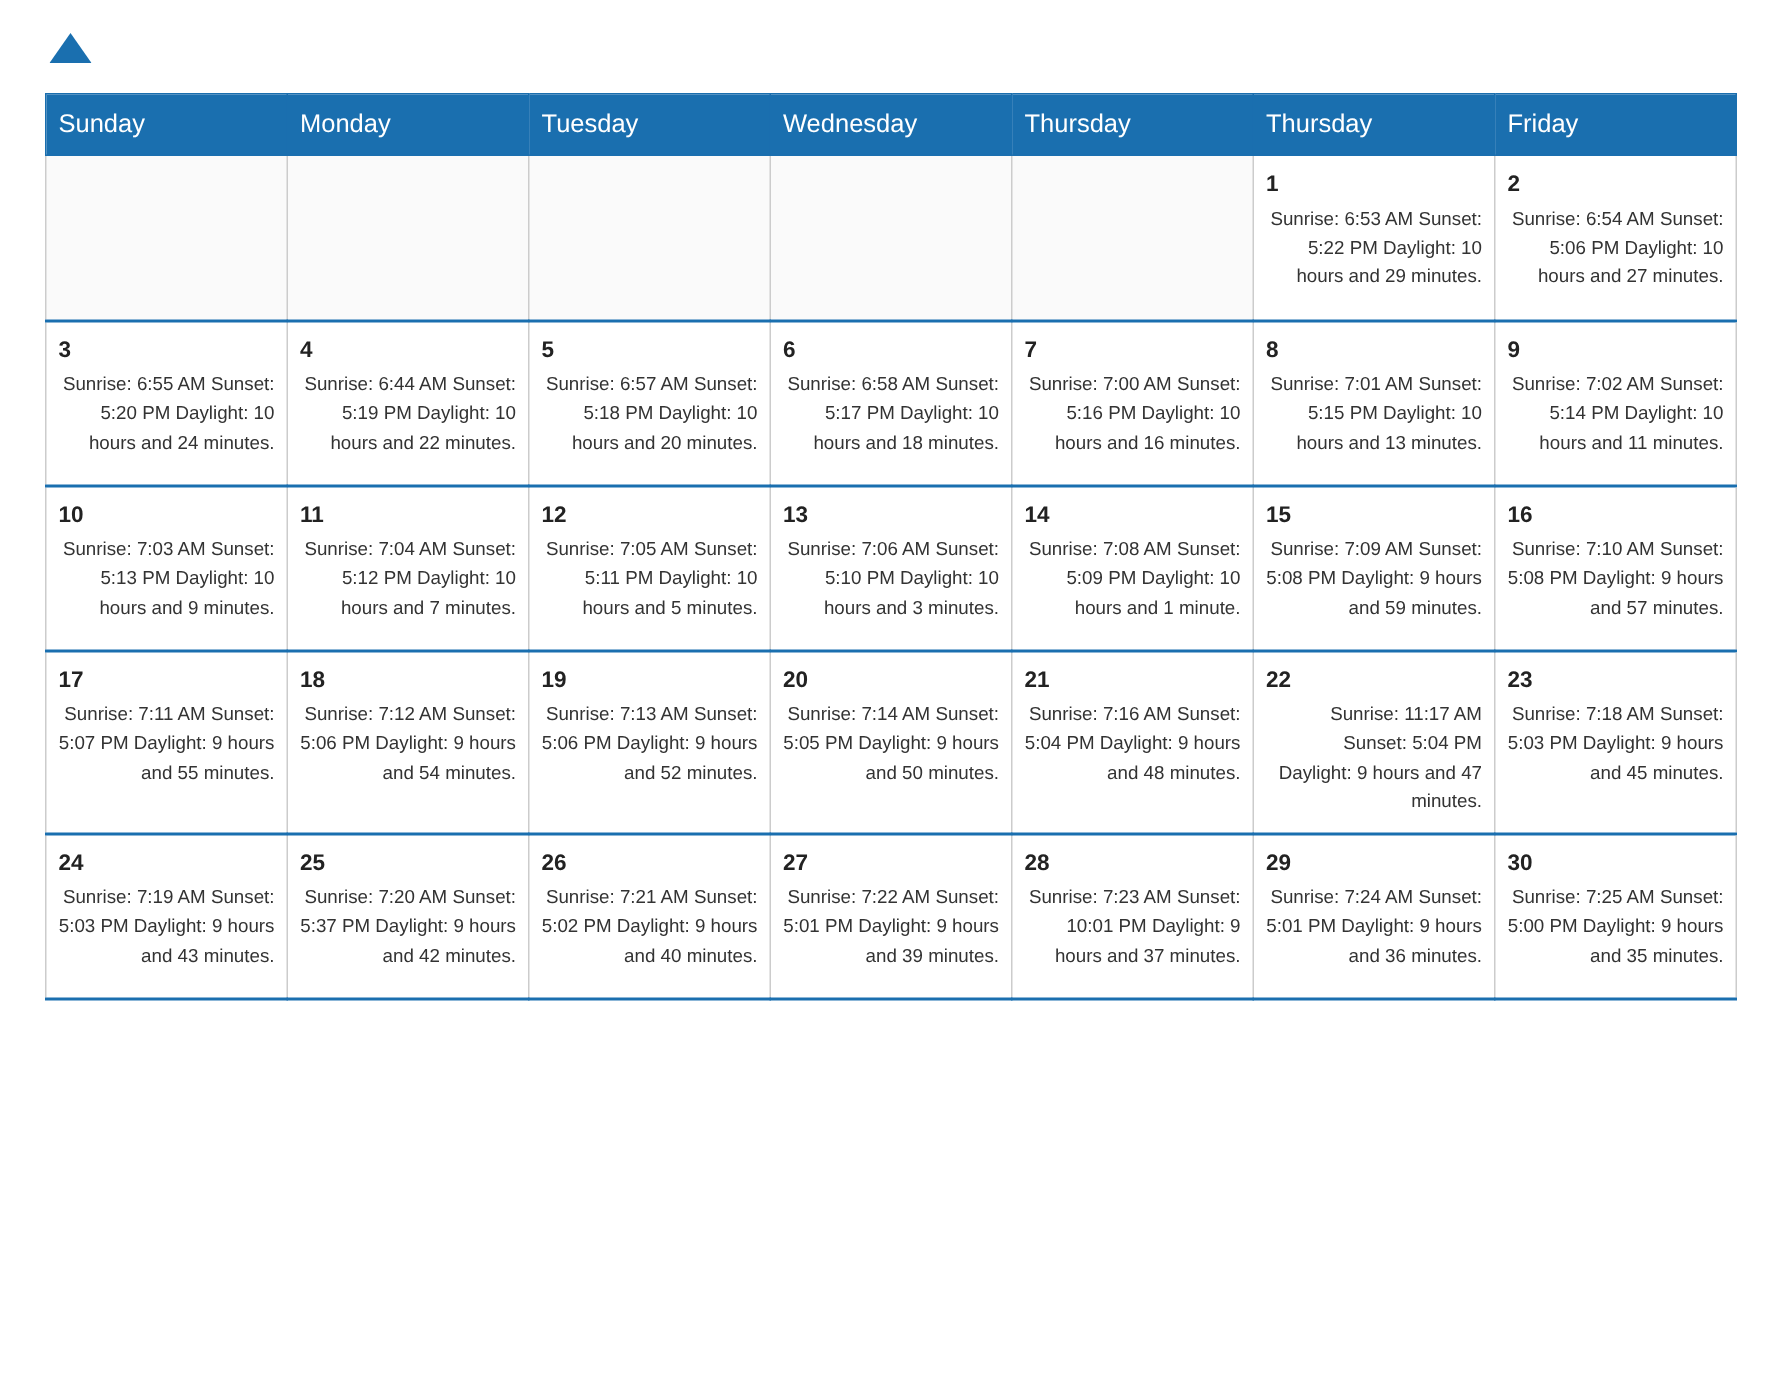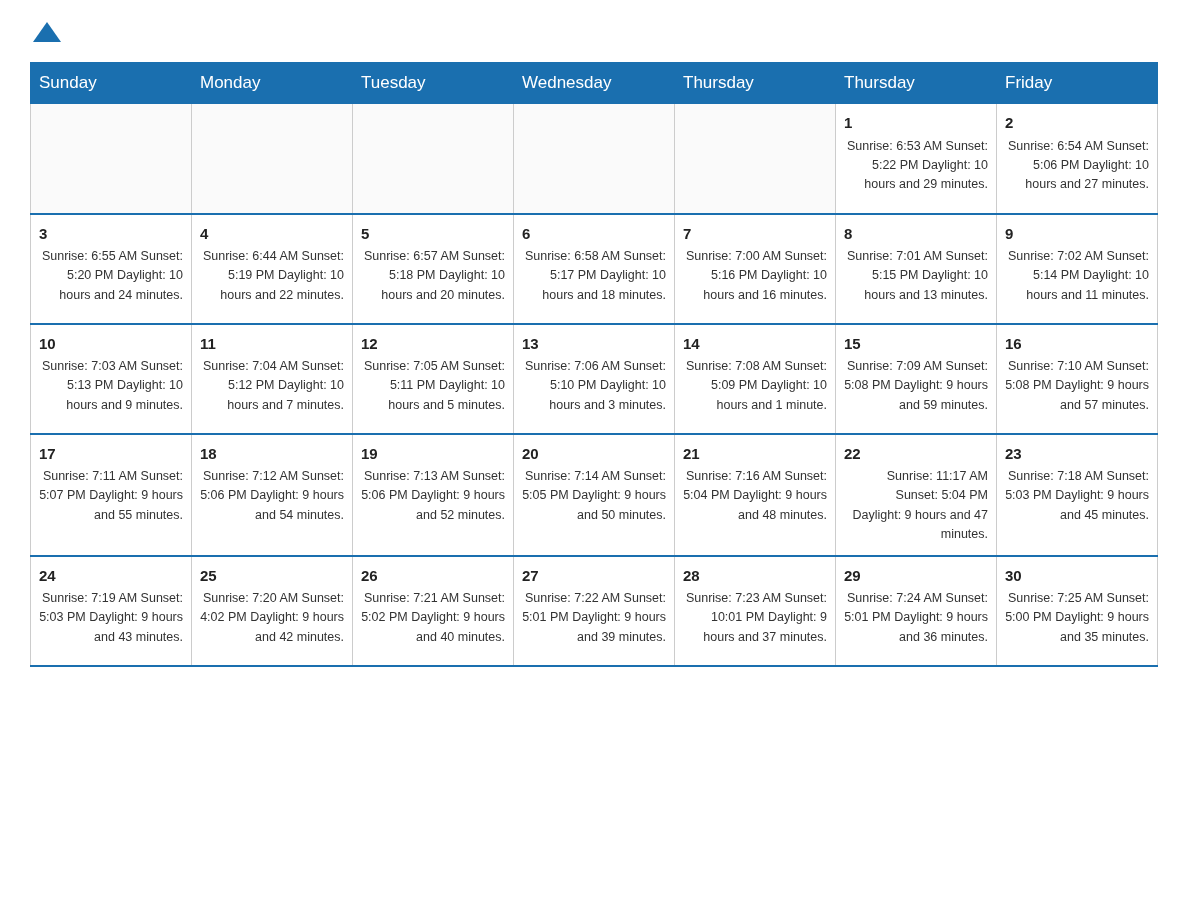--- a/index.html
+++ b/index.html
@@ -309,21 +309,21 @@
         <td>
           <span class="day-number">24</span>
           <div class="day-info">Sunrise: 7:19 AM
 Sunset: 5:03 PM
 Daylight: 9 hours
 and 43 minutes.</div>
         </td>
         <td>
           <span class="day-number">25</span>
           <div class="day-info">Sunrise: 7:20 AM
-Sunset: 4:02 PM
+Sunset: 5:37 PM
 Daylight: 9 hours
 and 42 minutes.</div>
         </td>
         <td>
           <span class="day-number">26</span>
           <div class="day-info">Sunrise: 7:21 AM
 Sunset: 5:02 PM
 Daylight: 9 hours
 and 40 minutes.</div>
         </td>

